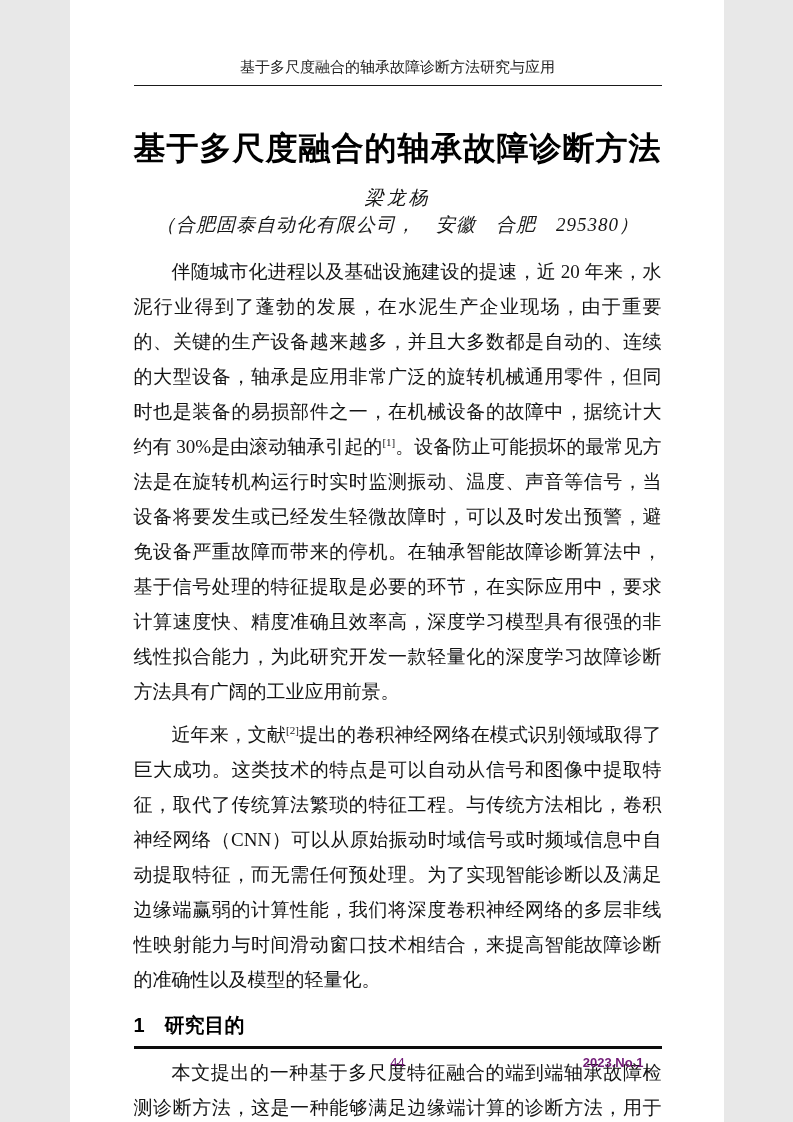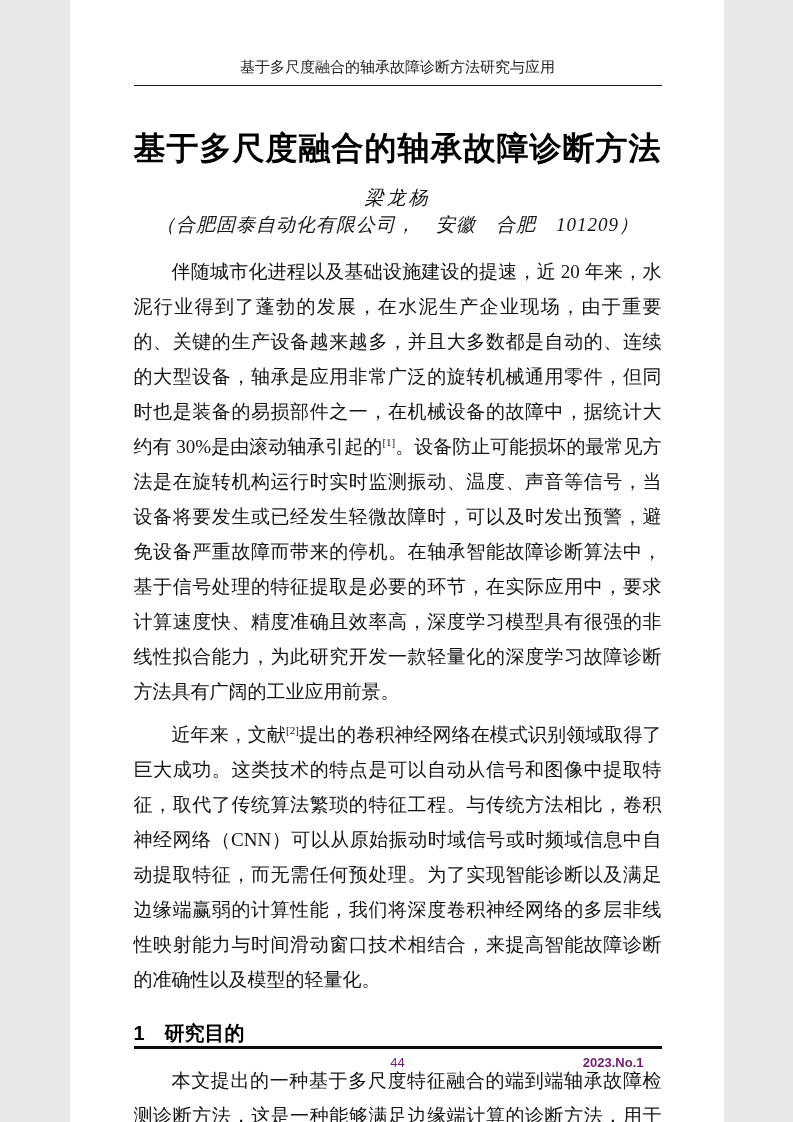--- a/index.html
+++ b/index.html
@@ -66,21 +66,21 @@
 
   
   .section-heading {
     margin-top: 20px;
     font-family: "Liberation Sans", "DejaVu Sans", sans-serif;
     font-weight: 700;
     font-size: 20px;
     line-height: 28px;
     color: #000;
   }
-  .section-heading.h1gap { margin-top: 22px; }
+  .section-heading.h1gap { margin-top: 14px; }
 
   .para {
     margin-top: 16px;
     font-size: 19px;
     line-height: 35px;
     text-align: justify;
     text-indent: 2em;
     color: #141414;
   }
   .para + .para { margin-top: 8px; }
@@ -130,21 +130,21 @@
   </header>
 
   <main class="content">
 
     <h1 class="title">
       <span class="title-line">基于多尺度融合的轴承故障诊断方法</span>
     </h1>
 
     <div class="author">梁龙杨</div>
 
-    <div class="affiliation">（合肥固泰自动化有限公司，　安徽　合肥　101209）</div>
+    <div class="affiliation">（合肥固泰自动化有限公司，　安徽　合肥　295380）</div>
 
 
     <p class="para"><span>伴随城市化进程以及基础设施建设的提速，近 20 年来，水泥行业得到了蓬勃的发展，在水泥生产企业现场，由于重要的、关键的生产设备越来越多，并且大多数都是自动的、连续的大型设备，轴承是应用非常广泛的旋转机械通用零件，但同时也是装备的易损部件之一，在机械设备的故障中，据统计大约有 30%是由滚动轴承引起的</span><sup class="cite">[1]</sup><span>。设备防止可能损坏的最常见方法是在旋转机构运行时实时监测振动、温度、声音等信号，当设备将要发生或已经发生轻微故障时，可以及时发出预警，避免设备严重故障而带来的停机。在轴承智能故障诊断算法中，基于信号处理的特征提取是必要的环节，在实际应用中，要求计算速度快、精度准确且效率高，深度学习模型具有很强的非线性拟合能力，为此研究开发一款轻量化的深度学习故障诊断方法具有广阔的工业应用前景。</span></p>
 
     <p class="para"><span>近年来，文献</span><sup class="cite">[2]</sup><span>提出的卷积神经网络在模式识别领域取得了巨大成功。这类技术的特点是可以自动从信号和图像中提取特征，取代了传统算法繁琐的特征工程。与传统方法相比，卷积神经网络（CNN）可以从原始振动时域信号或时频域信息中自动提取特征，而无需任何预处理。为了实现智能诊断以及满足边缘端赢弱的计算性能，我们将深度卷积神经网络的多层非线性映射能力与时间滑动窗口技术相结合，来提高智能故障诊断的准确性以及模型的轻量化。</span></p>
 
     <h2 class="section-heading h1gap">1　研究目的</h2>
 
     <p class="para">本文提出的一种基于多尺度特征融合的端到端轴承故障检测诊断方法，这是一种能够满足边缘端计算的诊断方法，用于轴承在不同工况下的故障监测。在本</p>
 

